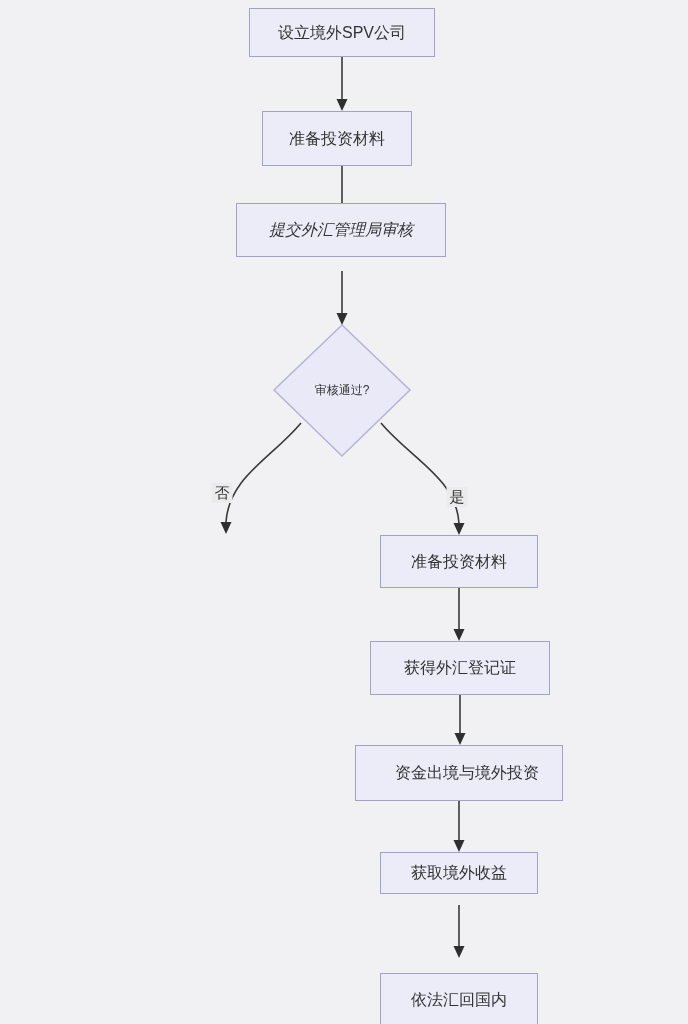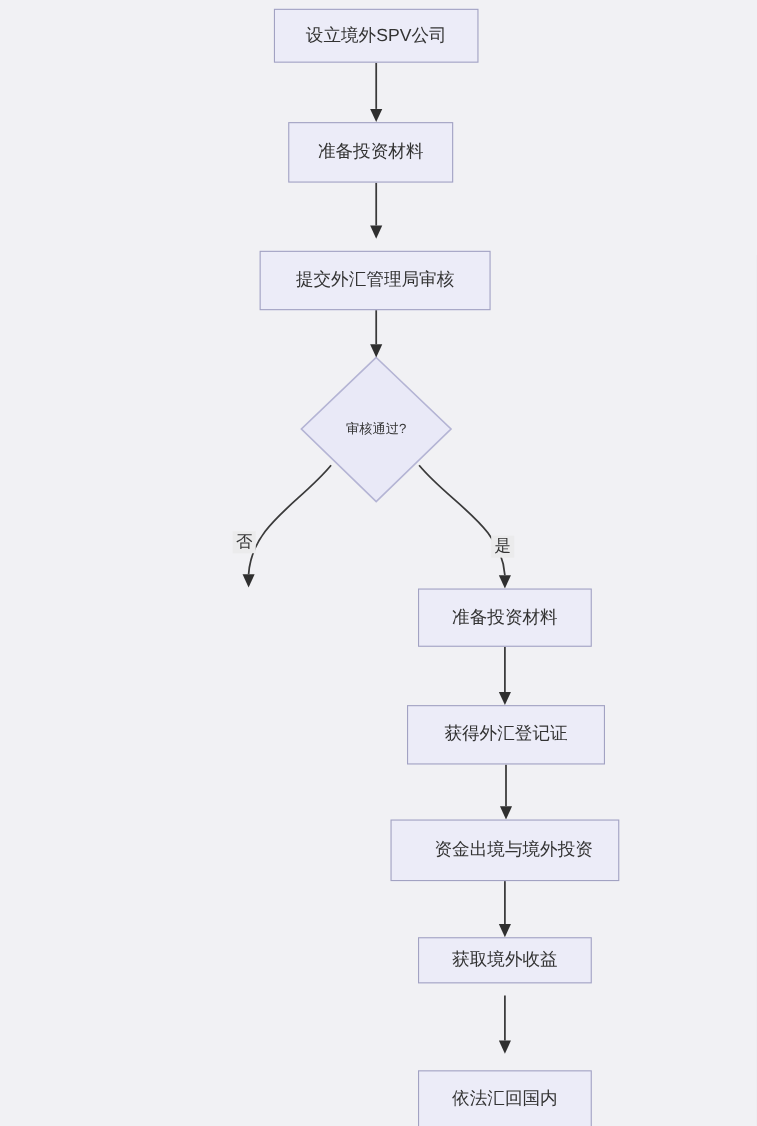--- a/index.html
+++ b/index.html
@@ -91,21 +91,21 @@
     <path d="M459,905 V946" stroke="#3a3a3a" stroke-width="1.6" fill="none"></path>
     <polygon points="453.5,946 464.5,946 459,958" fill="#2f2f2f"></polygon>
 
     <path d="M459,1012 V1024" stroke="#3a3a3a" stroke-width="1.6" fill="none"></path>
   </svg>
 
   <div class="node" style="left:249px; top:8px;   width:186px; height:49px;">设立境外SPV公司</div>
 
   <div class="node" style="left:262px; top:111px; width:150px; height:55px;">准备投资材料</div>
 
-  <div class="node" style="left:236px; top:228px; width:210px; height:54px;">提交外汇管理局审核</div>
+  <div class="node" style="left:236px; top:203px; width:210px; height:54px;font-style:italic;">提交外汇管理局审核</div>
 
   <div class="diamond-label" style="left:342px; top:390px;">审核通过?</div>
 
 
   <div class="node" style="left:380px; top:535px; width:158px; height:53px;">准备投资材料</div>
 
   <div class="node" style="left:370px; top:641px; width:180px; height:54px;">获得外汇登记证</div>
 
   <div class="node" style="left:355px; top:745px; width:208px; height:56px;padding-left:16px;">资金出境与境外投资</div>
 

